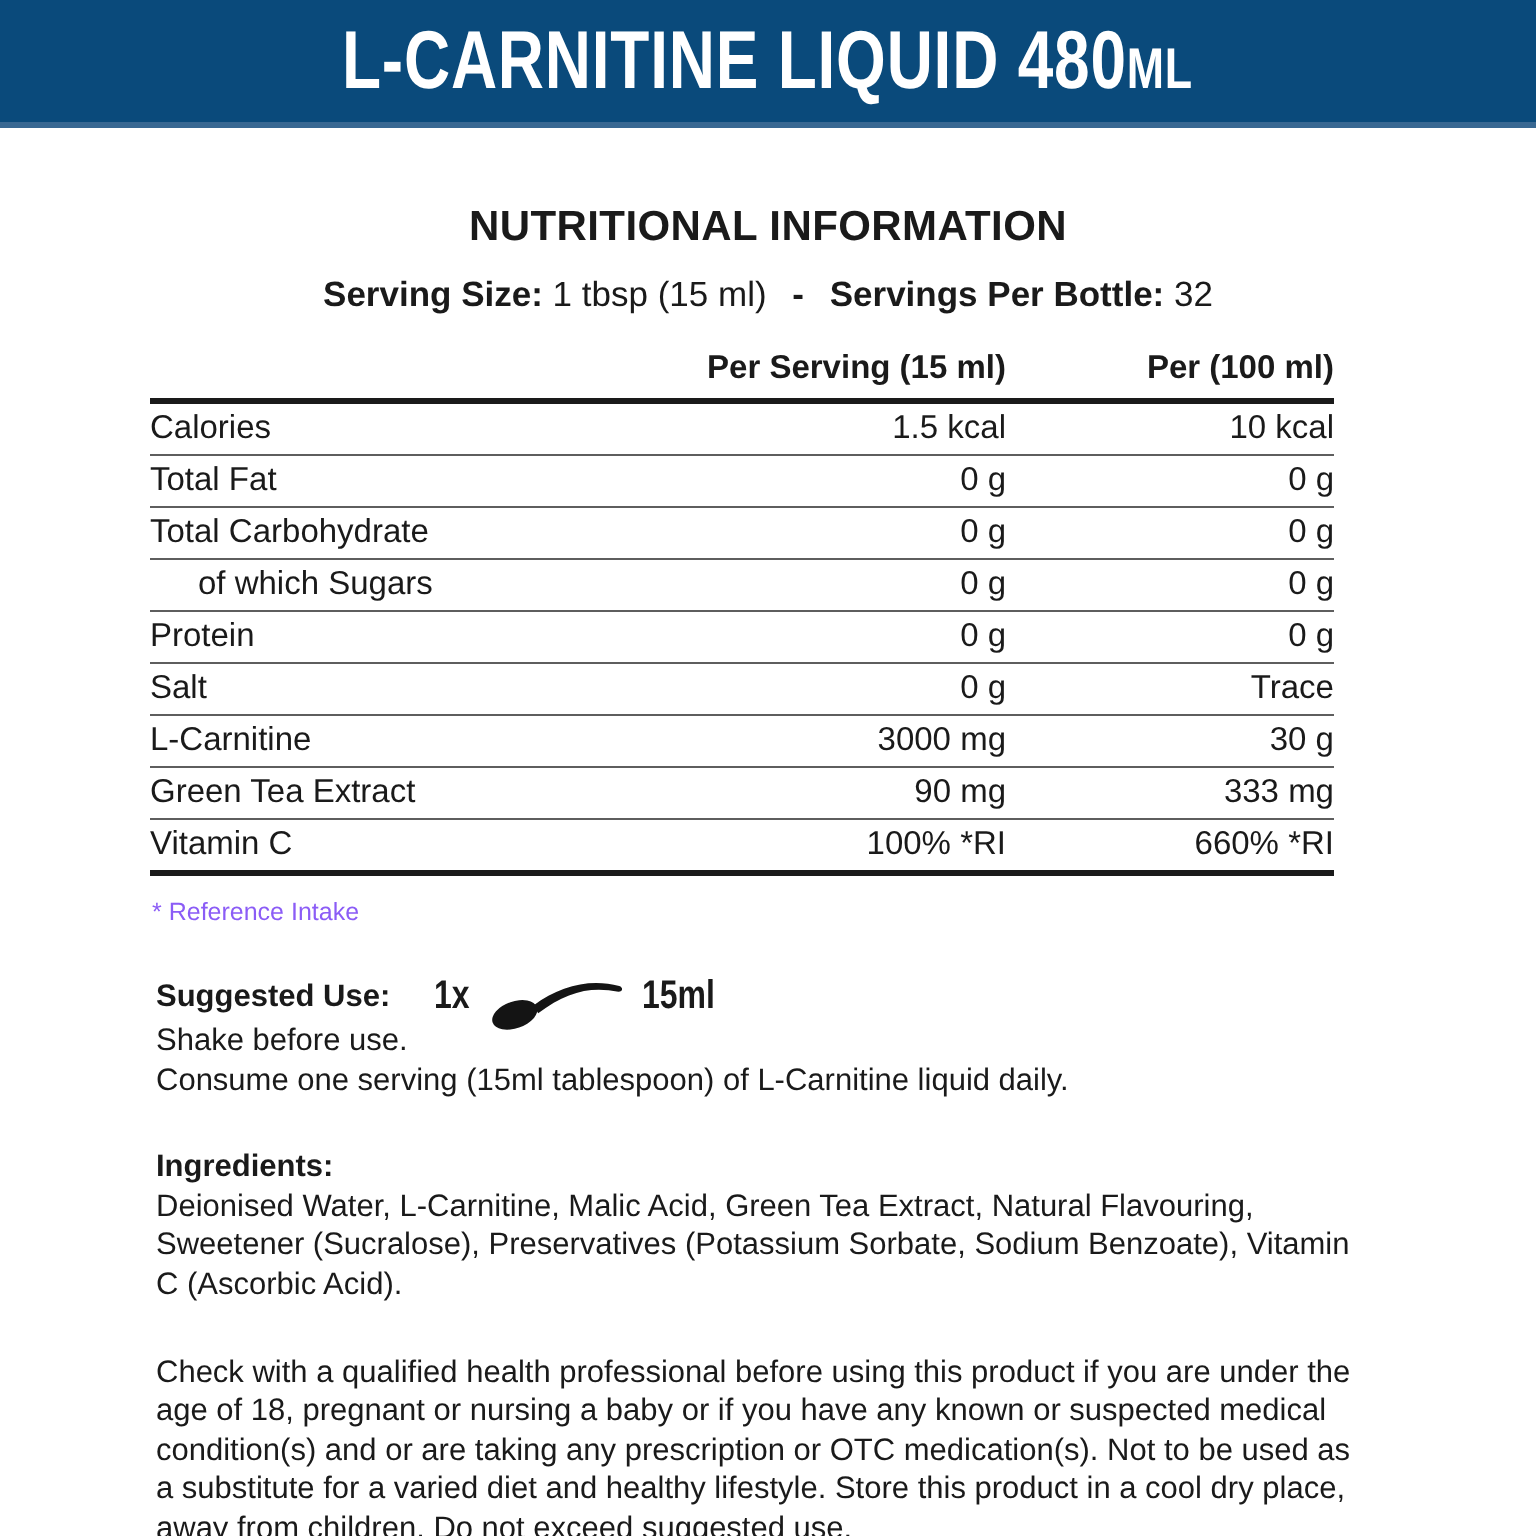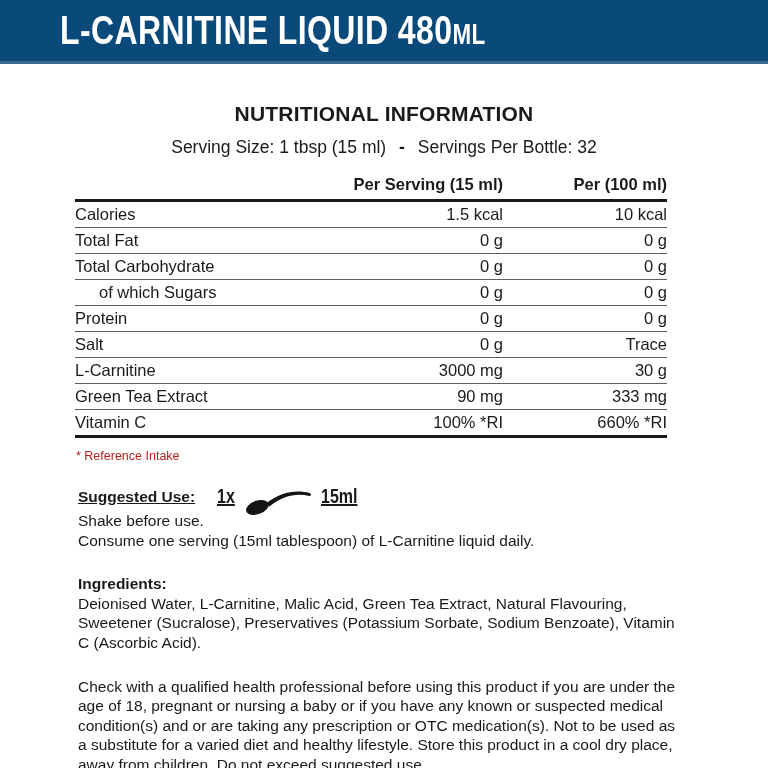--- a/index.html
+++ b/index.html
@@ -4,61 +4,61 @@
 <style>
   html,body{margin:0;padding:0;}
   body{
     width:768px;height:768px;background:#ffffff;
     font-family:"Liberation Sans",sans-serif;color:#1a1a1a;
     overflow:hidden;position:relative;
   }
   
   .header-bar{
     height:61px;background:#0a4a7b;border-bottom:3px solid #396892;
-    display:flex;align-items:center;justify-content:flex-start;
+    display:flex;align-items:center;justify-content:center;
   }
   .header-title{
     color:#ffffff;font-weight:700;font-size:41px;line-height:1;
     display:inline-block;transform:scaleX(0.78);transform-origin:center;
     letter-spacing:0.5px;white-space:nowrap;
   }
   .header-title .unit{font-size:0.70em;}
   
   .nutri-heading{
     text-align:center;font-weight:700;font-size:21px;margin-top:38px;
     letter-spacing:0.2px;
   }
   .serving-line{
     text-align:center;font-size:17.5px;margin-top:11px;white-space:nowrap;
   }
-  .serving-line .b{font-weight:400;}
+  .serving-line .b{font-weight:700;}
   .serving-line .sep{margin:0 8px;font-weight:700;}
   
   table.nutri{
     border-collapse:collapse;margin:17px 16px 0 75px;width:592px;
     font-size:16.5px;table-layout:fixed;
   }
   table.nutri col.c1{width:255px;}
   table.nutri col.c2{width:173px;}
   table.nutri col.c3{width:164px;}
   table.nutri th{
     font-weight:700;text-align:right;padding:0 0 5px 0;
     border-bottom:3px solid #1a1a1a;white-space:nowrap;
   }
   table.nutri td{
     border-bottom:1px solid #5e5e5e;height:25px;padding:0;
     white-space:nowrap;vertical-align:middle;
   }
   table.nutri td.val{text-align:right;}
   table.nutri tr.last td{border-bottom:3px solid #1a1a1a;}
   table.nutri td.indent{padding-left:24px;}
-  .footnote{margin:11px 0 0 76px;font-size:12.5px;color:#b91c1c;}
+  .footnote{margin:11px 0 0 76px;font-size:12.5px;color:#8b5cf6;}
   
   .suggested{margin:25px 0 0 78px;font-size:15.5px;line-height:19.5px;}
-  .suggested-row{display:flex;align-items:flex-start;gap:0;text-decoration:underline;}
+  .suggested-row{display:flex;align-items:center;gap:0;}
   .suggested-label{font-weight:700;}
   .dose{
     font-weight:700;font-size:20px;display:inline-block;
     transform:scaleX(0.8);transform-origin:left center;white-space:nowrap;
   }
   .dose-prefix{margin-left:22px;}
   .spoon{margin:0 2px -6px 2px;}
   .dose-amount{margin-left:0px;}
   
   .section{margin:24px 0 0 78px;font-size:15.5px;line-height:19.6px;}

